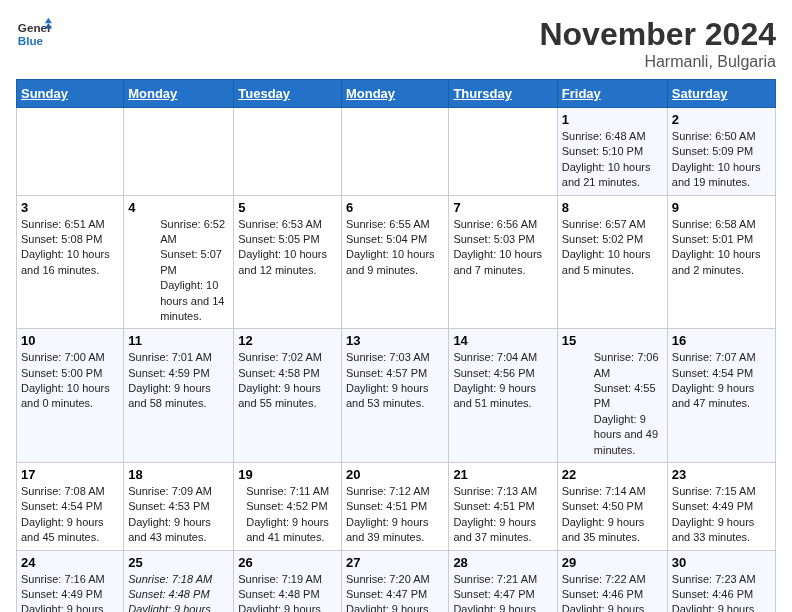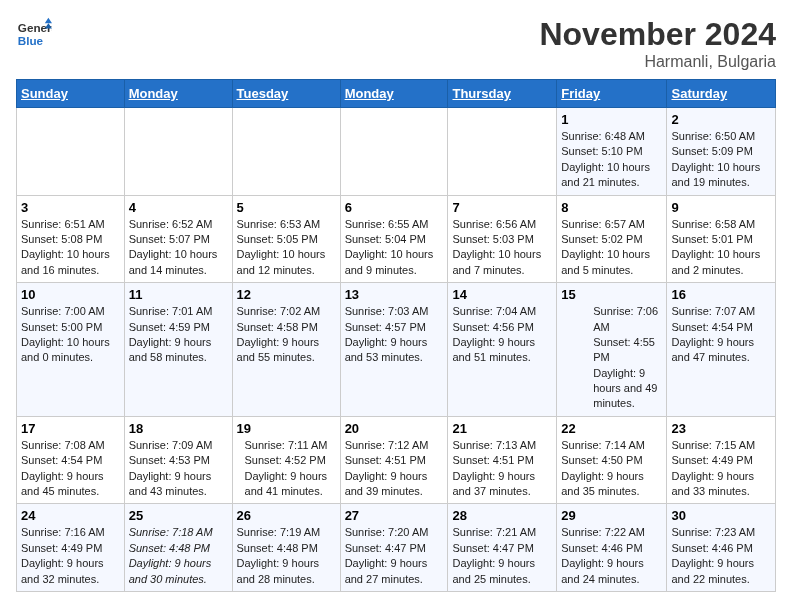--- a/index.html
+++ b/index.html
@@ -133,21 +133,21 @@
       </tr>
       <tr>
         <td>
           <span class="day-num">3</span>
           <div class="day-info" style="white-space: pre-line;">Sunrise: 6:51 AM
 Sunset: 5:08 PM
 Daylight: 10 hours and 16 minutes.</div>
         </td>
         <td>
           <span class="day-num">4</span>
-          <div class="day-info" style="white-space: pre-line;">Sunrise: 6:52 AM
+          <div class="day-info" style="white-space: pre-line; margin-left: 32px;">Sunrise: 6:52 AM
 Sunset: 5:07 PM
 Daylight: 10 hours and 14 minutes.</div>
         </td>
         <td>
           <span class="day-num">5</span>
           <div class="day-info" style="white-space: pre-line;">Sunrise: 6:53 AM
 Sunset: 5:05 PM
 Daylight: 10 hours and 12 minutes.</div>
         </td>
         <td>

